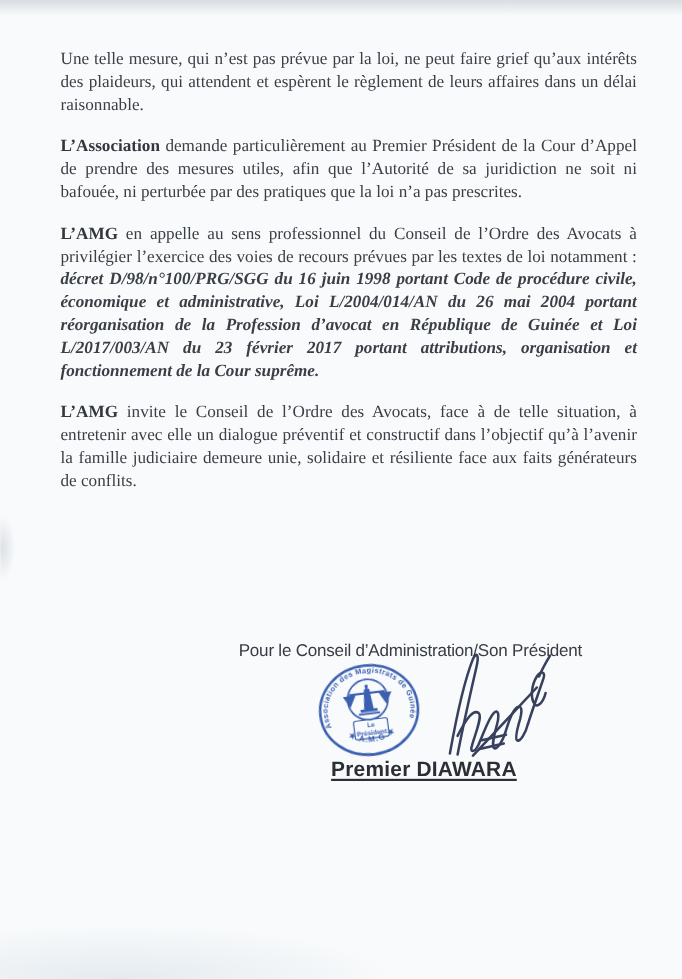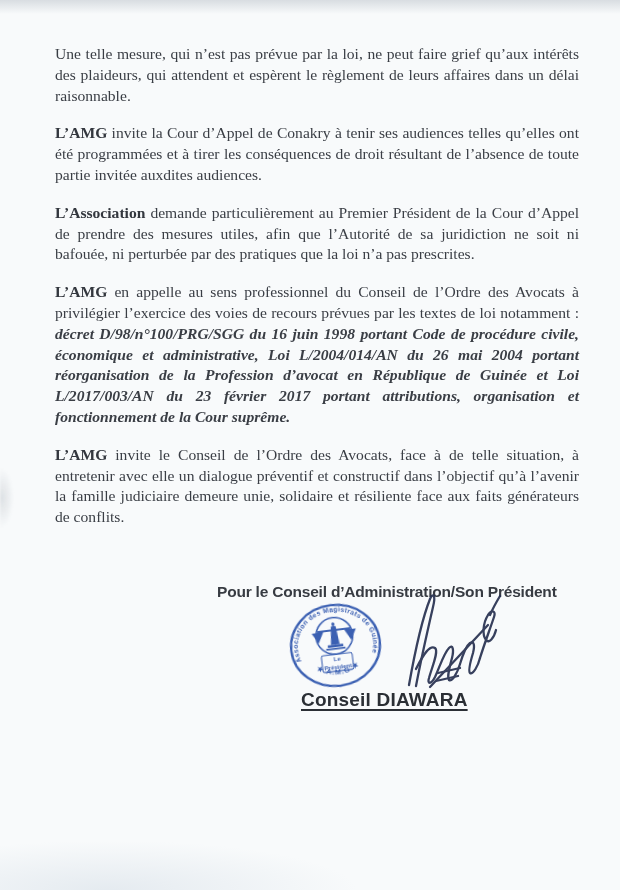--- a/index.html
+++ b/index.html
@@ -37,21 +37,21 @@
     color: #3a3e45;
     filter: blur(0.25px);
   }
   .body-text p { margin: 0 0 17px 0; }
   .body-text strong { font-weight: bold; color: #33373e; }
   .body-text em { font-style: italic; font-weight: bold; }
 
   .sig-heading {
     position: absolute; left: 217px; top: 583px; width: 340px;
     font-family: "Liberation Sans", sans-serif;
-    font-weight: bold; font-size: 15.5px; letter-spacing: -0.2px;
+    font-weight: normal; font-size: 15.5px; letter-spacing: -0.2px;
     color: #373b42; white-space: nowrap;
     filter: blur(0.2px);
   }
 
   .stamp {
     position: absolute; left: 287px; top: 601px; width: 97px; height: 89px;
     transform: rotate(-7deg);
     opacity: 0.93;
     filter: blur(0.2px);
   }
@@ -78,21 +78,20 @@
   }
 </style>
 </head>
 <body>
 
 <div class="page">
   <div class="edge-smudge"></div>
 
   <div class="body-text">
     <p><strong></strong><span>Une telle mesure, qui n’est pas prévue par la loi, ne peut faire grief qu’aux intérêts des plaideurs, qui attendent et espèrent le règlement de leurs affaires dans un délai raisonnable.</span></p>
-    <p><strong>L’AMG</strong><span> invite la Cour d’Appel de Conakry à tenir ses audiences telles qu’elles ont été programmées et à tirer les conséquences de droit résultant de l’absence de toute partie invitée auxdites audiences.</span></p>
     <p><strong>L’Association</strong><span> demande particulièrement au Premier Président de la Cour d’Appel de prendre des mesures utiles, afin que l’Autorité de sa juridiction ne soit ni bafouée, ni perturbée par des pratiques que la loi n’a pas prescrites.</span></p>
     <p><strong>L’AMG</strong><span> en appelle au sens professionnel du Conseil de l’Ordre des Avocats à privilégier l’exercice des voies de recours prévues par les textes de loi notamment : </span><em>décret D/98/n°100/PRG/SGG du 16 juin 1998 portant Code de procédure civile, économique et administrative, Loi L/2004/014/AN du 26 mai 2004 portant réorganisation de la Profession d’avocat en République de Guinée et Loi L/2017/003/AN du 23 février 2017 portant attributions, organisation et fonctionnement de la Cour suprême.</em></p>
     <p><strong>L’AMG</strong><span> invite le Conseil de l’Ordre des Avocats, face à de telle situation, à entretenir avec elle un dialogue préventif et constructif dans l’objectif qu’à l’avenir la famille judiciaire demeure unie, solidaire et résiliente face aux faits générateurs de conflits.</span></p>
   </div>
 
   <div class="sig-heading">Pour le Conseil d’Administration/Son Président</div>
 
   <svg class="stamp" viewBox="0 0 100 92" xmlns="http://www.w3.org/2000/svg">
     <ellipse cx="50" cy="46" rx="46" ry="42" fill="none" stroke="#2d55ad" stroke-width="2.4"></ellipse>
     <defs>
@@ -126,14 +125,14 @@
       <path d="M7 100 C12 72 20 34 28 14 C31 7 34 10 31 22 C25 48 18 80 14 101"></path>
       <path d="M14 84 C22 68 28 60 33 63 C37 66 30 82 27 93 C25 99 29 100 33 92 C38 81 42 68 47 63 C51 59 52 65 50 73 C47 84 45 92 47 95 C50 97 55 89 58 79 C61 69 64 61 68 58 C72 56 73 60 71 68 C68 78 66 86 68 88 C71 90 76 81 78 73"></path>
       <path d="M78 73 C82 60 88 44 92 32 C94 26 90 24 86 30 C81 38 80 50 84 55 C87 59 92 53 94 45"></path>
       <path d="M88 30 C91 23 95 16 98 11"></path>
       <path d="M86 40 L28 102"></path>
       <path d="M36 88 L58 83"></path>
       <path d="M34 96 L56 91"></path>
     </g>
   </svg>
 
-  <div class="sig-name">Conseil DIAWARA</div>
+  <div class="sig-name">Premier DIAWARA</div>
 </div>
 
 </body></html>

